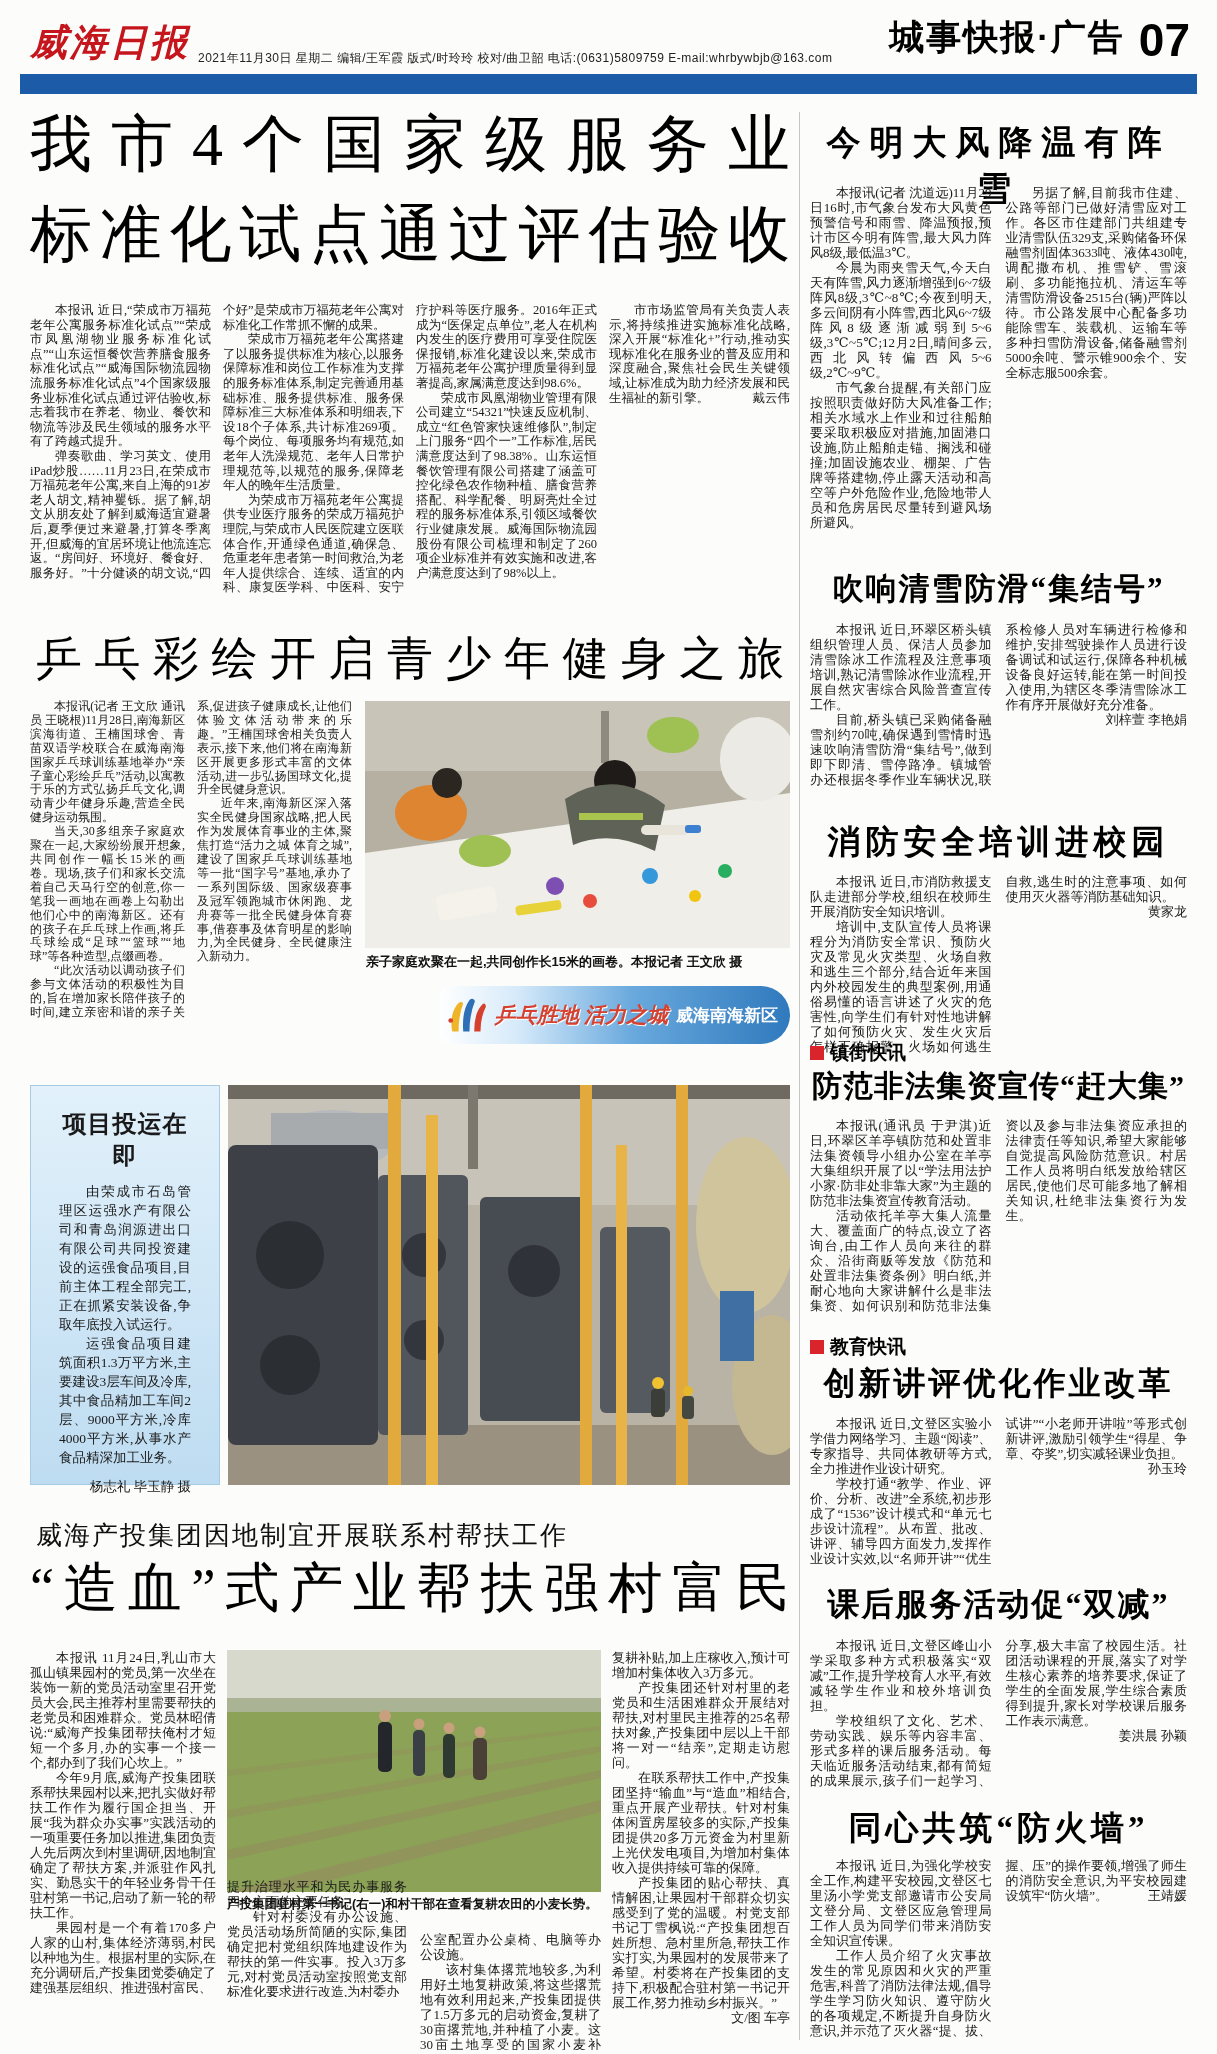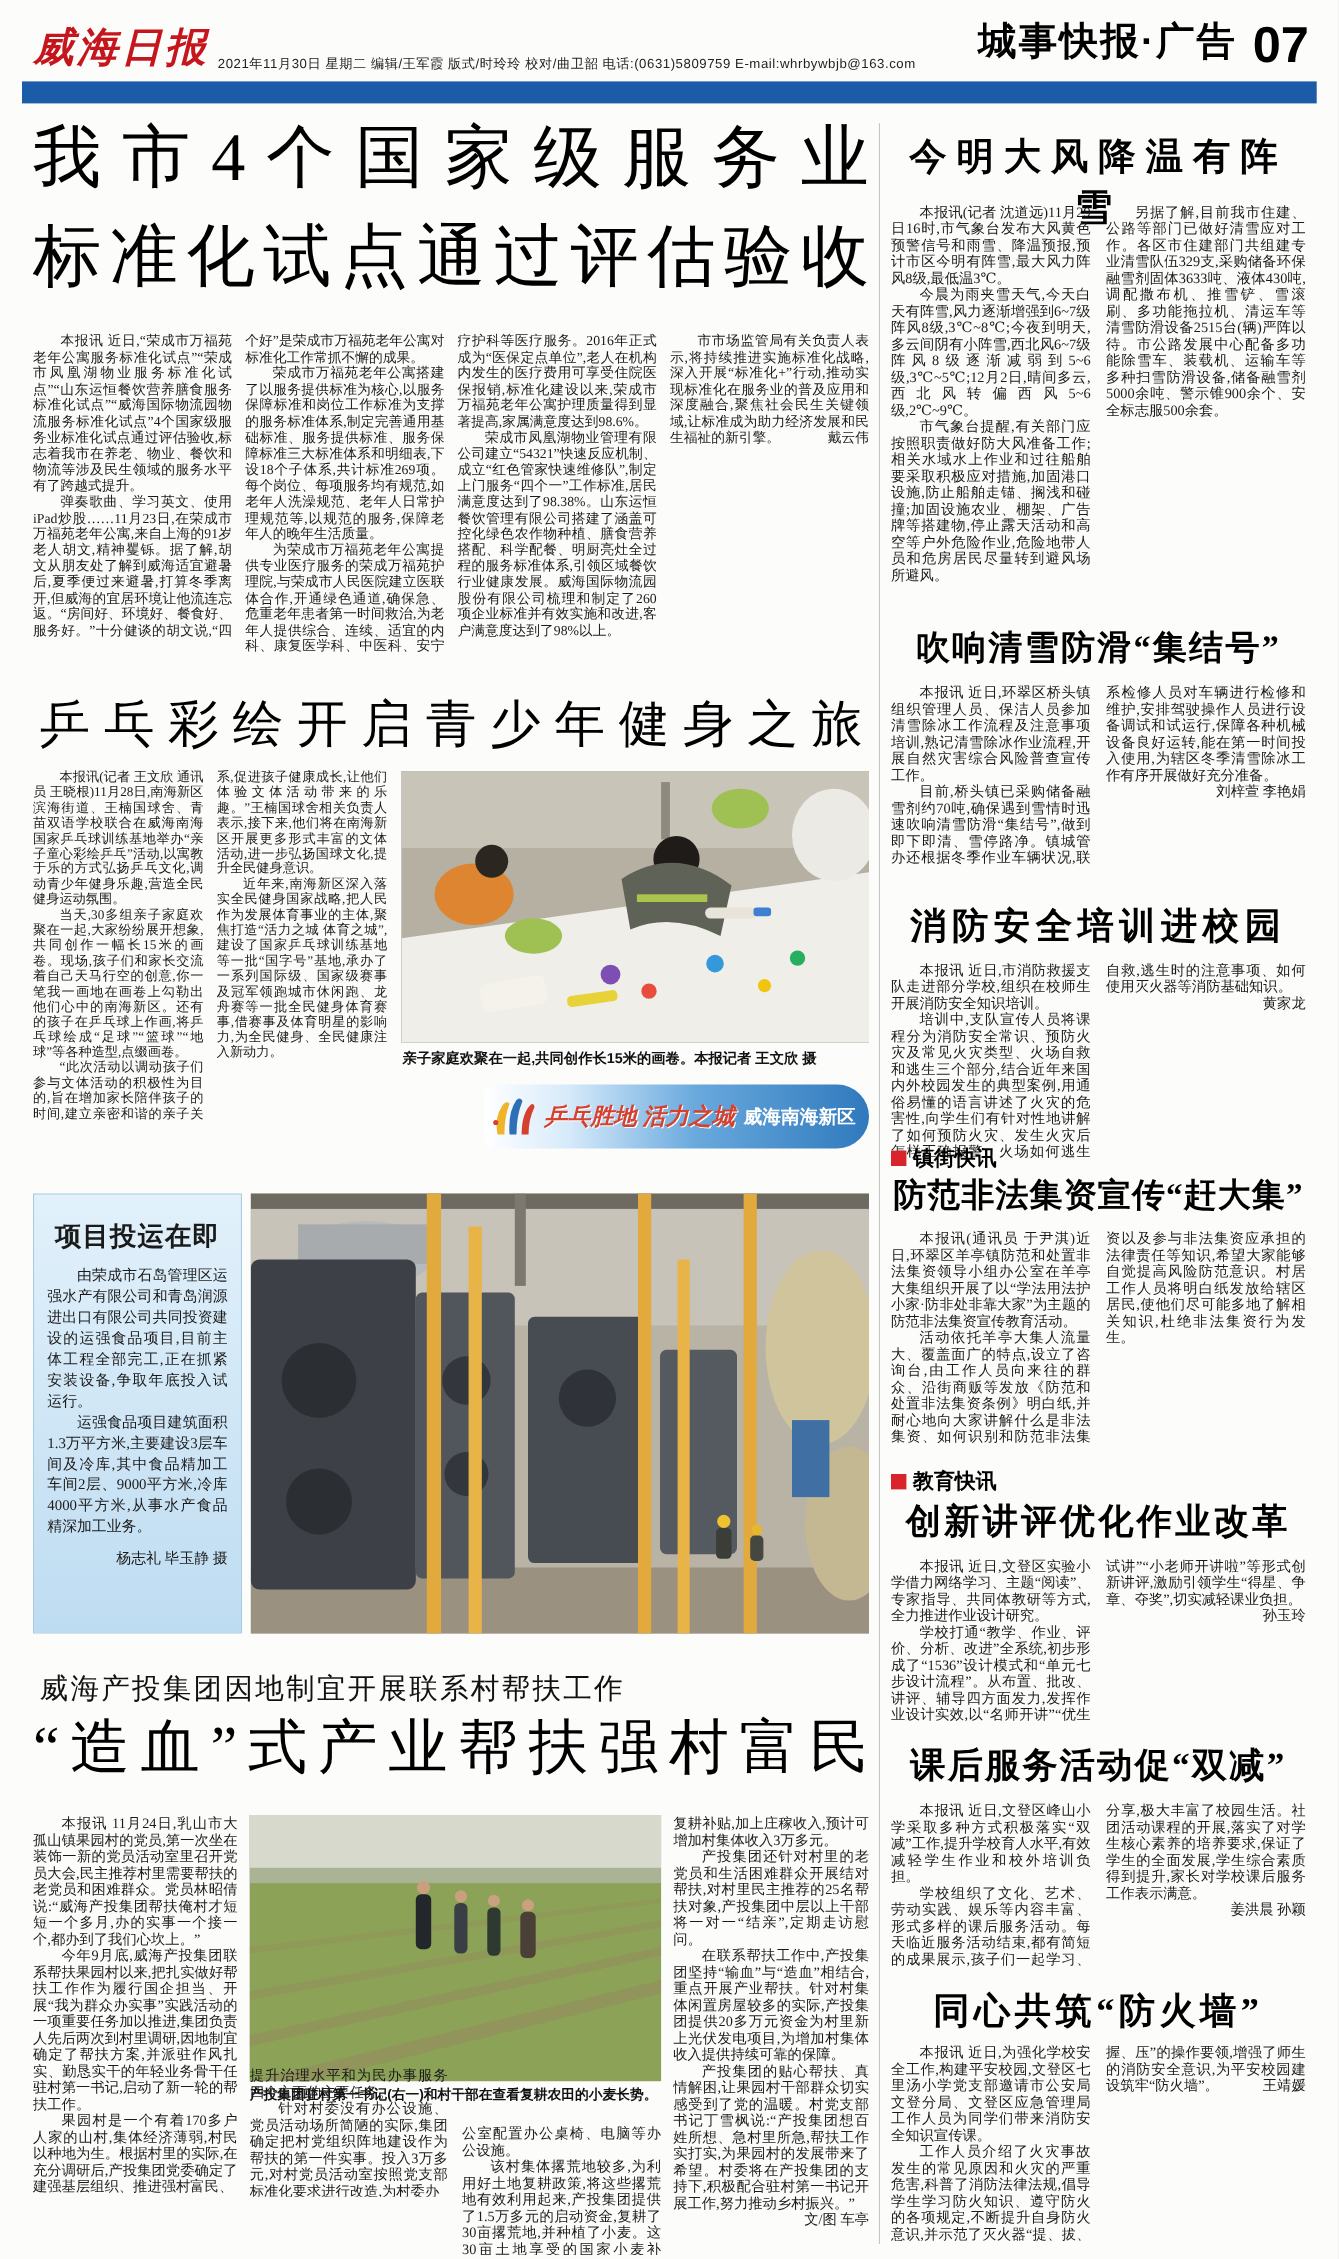--- a/index.html
+++ b/index.html
@@ -31,21 +31,21 @@
   .noind{text-indent:0;}
   .colblk{overflow:hidden;text-align:justify;font-size:13px;line-height:15px;}
   .sig{float:right;font-weight:400;}
   .caption{font-family:"Liberation Sans","DejaVu Sans",sans-serif;font-size:13px;font-weight:700;color:#111;}
   
   .seclabel{display:flex;align-items:center;gap:6px;font-family:"Liberation Sans","DejaVu Sans",sans-serif;
             font-weight:900;font-size:19px;color:#000;}
   .redsq{width:14px;height:14px;background:#d9242b;display:inline-block;}
   
   .bluebox{background:linear-gradient(#e2f1fb,#bedcf1);border:1px solid #a6cbe4;box-sizing:border-box;
-           padding:14px 12px 10px;}
+           padding:14px 28px 10px;}
   .bluebox h3{margin:8px 0 10px;font-size:24px;text-align:center;letter-spacing:1px;font-weight:900;}
   .bluebox p{margin:0;font-size:13.5px;line-height:19px;text-indent:2em;text-align:justify;}
   .bluebox .credit{text-align:right;margin-top:10px;text-indent:0;}
   
   .banner{display:flex;align-items:center;gap:8px;box-sizing:border-box;padding:4px 12px 4px 6px;
           background:linear-gradient(90deg,#ffffff 0%,#d6eafa 22%,#69a9dd 55%,#2f79bd 100%);
           border-radius:10px 29px 29px 10px;}
   .banner .slogan{font-size:21px;font-weight:900;font-style:italic;color:#d6402e;white-space:nowrap;
                   text-shadow:1px 1px 0 #fff;}
   .banner .region{font-family:Liberation Serif, serif;font-size:17px;font-weight:900;

